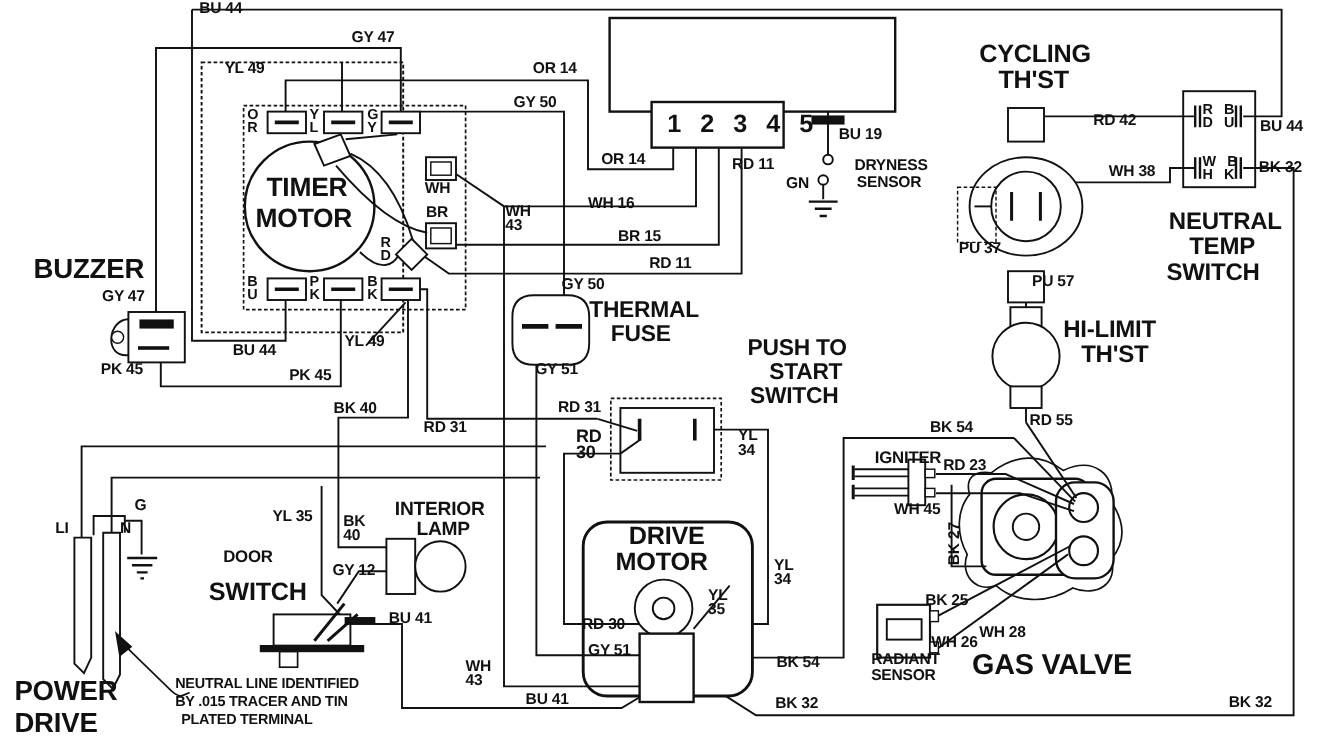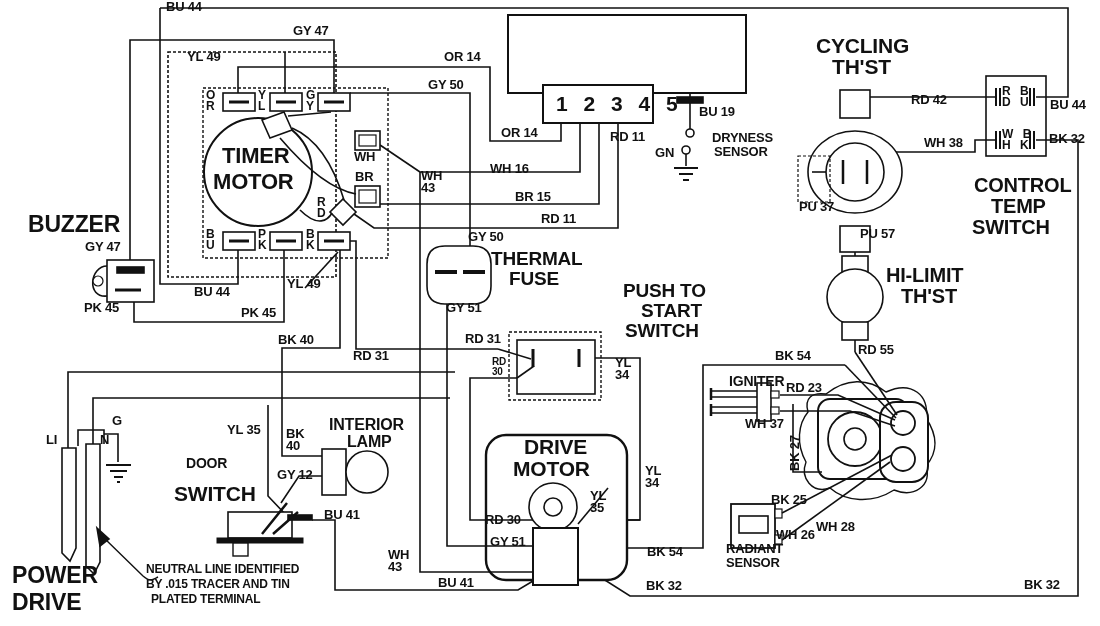--- a/index.html
+++ b/index.html
@@ -166,41 +166,42 @@
       <path d="M782,540 L890,462"></path>
     </g>
   </svg>
 
   <div id="labels">
       <div class="lbl" style="left: 556px; top: 94px; font-size: 21px; letter-spacing: 5px;">1 2 3 4 5</div>
       <div class="lbl" style="left: 816px; top: 36px; font-size: 21px;">CYCLING</div>
       <div class="lbl" style="left: 832px; top: 57px; font-size: 21px;">TH'ST</div>
       <div class="lbl" style="left: 712px; top: 132px; font-size: 13px;">DRYNESS</div>
       <div class="lbl" style="left: 714px; top: 146px; font-size: 13px;">SENSOR</div>
-      <div class="lbl" style="left: 974px; top: 176px; font-size: 20px;">CONTROL</div>
+      <div class="lbl" style="left: 974px; top: 176px; font-size: 20px;">NEUTRAL</div>
       <div class="lbl" style="left: 991px; top: 197px; font-size: 20px;">TEMP</div>
       <div class="lbl" style="left: 972px; top: 218px; font-size: 20px;">SWITCH</div>
       <div class="lbl" style="left: 886px; top: 266px; font-size: 20px;">HI-LIMIT</div>
       <div class="lbl" style="left: 901px; top: 287px; font-size: 20px;">TH'ST</div>
       <div class="lbl" style="left: 28px; top: 214px; font-size: 23px;">BUZZER</div>
       <div class="lbl" style="left: 222px; top: 146px; font-size: 22px;">TIMER</div>
       <div class="lbl" style="left: 213px; top: 172px; font-size: 22px;">MOTOR</div>
       <div class="lbl" style="left: 491px; top: 250px; font-size: 19px;">THERMAL</div>
       <div class="lbl" style="left: 509px; top: 270px; font-size: 19px;">FUSE</div>
       <div class="lbl" style="left: 623px; top: 282px; font-size: 19px;">PUSH TO</div>
       <div class="lbl" style="left: 641px; top: 302px; font-size: 19px;">START</div>
       <div class="lbl" style="left: 625px; top: 322px; font-size: 19px;">SWITCH</div>
       <div class="lbl" style="left: 524px; top: 437px; font-size: 21px;">DRIVE</div>
       <div class="lbl" style="left: 513px; top: 459px; font-size: 21px;">MOTOR</div>
       <div class="lbl" style="left: 186px; top: 457px; font-size: 14px;">DOOR</div>
       <div class="lbl" style="left: 174px; top: 484px; font-size: 21px;">SWITCH</div>
       <div class="lbl" style="left: 329px; top: 417px; font-size: 16px;">INTERIOR</div>
       <div class="lbl" style="left: 347px; top: 434px; font-size: 16px;">LAMP</div>
       <div class="lbl" style="left: 12px; top: 565px; font-size: 23px;">POWER</div>
       <div class="lbl" style="left: 12px; top: 592px; font-size: 23px;">DRIVE</div>
+      <div class="lbl" style="left: 810px; top: 544px; font-size: 24px;">GAS VALVE</div>
       <div class="lbl" style="left: 726px; top: 543px; font-size: 13px;">RADIANT</div>
       <div class="lbl" style="left: 726px; top: 557px; font-size: 13px;">SENSOR</div>
       <div class="lbl" style="left: 729px; top: 375px; font-size: 14px;">IGNITER</div>
       <div class="lbl" style="left: 166px; top: 1px; font-size: 13px;">BU 44</div>
       <div class="lbl" style="left: 293px; top: 25px; font-size: 13px;">GY 47</div>
       <div class="lbl" style="left: 187px; top: 51px; font-size: 13px;">YL 49</div>
       <div class="lbl" style="left: 444px; top: 51px; font-size: 13px;">OR 14</div>
       <div class="lbl" style="left: 428px; top: 79px; font-size: 13px;">GY 50</div>
       <div class="lbl" style="left: 501px; top: 127px; font-size: 13px;">OR 14</div>
       <div class="lbl" style="left: 490px; top: 163px; font-size: 13px;">WH 16</div>
@@ -213,36 +214,36 @@
       <div class="lbl" style="left: 655px; top: 147px; font-size: 13px;">GN</div>
       <div class="lbl" style="left: 911px; top: 94px; font-size: 13px;">RD 42</div>
       <div class="lbl" style="left: 1050px; top: 99px; font-size: 13px;">BU 44</div>
       <div class="lbl" style="left: 924px; top: 137px; font-size: 13px;">WH 38</div>
       <div class="lbl" style="left: 1049px; top: 133px; font-size: 13px;">BK 32</div>
       <div class="lbl" style="left: 799px; top: 201px; font-size: 13px;">PU 37</div>
       <div class="lbl" style="left: 860px; top: 228px; font-size: 13px;">PU 57</div>
       <div class="lbl" style="left: 858px; top: 344px; font-size: 13px;">RD 55</div>
       <div class="lbl" style="left: 775px; top: 350px; font-size: 13px;">BK 54</div>
       <div class="lbl" style="left: 786px; top: 382px; font-size: 13px;">RD 23</div>
-      <div class="lbl" style="left: 745px; top: 418px; font-size: 13px;">WH 37</div>
+      <div class="lbl" style="left: 745px; top: 418px; font-size: 13px;">WH 45</div>
       <div class="lbl" style="left: 789px; top: 471px; font-size: 13px; transform: rotate(-90deg);">BK 27</div>
       <div class="lbl" style="left: 771px; top: 494px; font-size: 13px;">BK 25</div>
       <div class="lbl" style="left: 776px; top: 529px; font-size: 13px;">WH 26</div>
       <div class="lbl" style="left: 816px; top: 521px; font-size: 13px;">WH 28</div>
       <div class="lbl" style="left: 85px; top: 241px; font-size: 13px;">GY 47</div>
       <div class="lbl" style="left: 84px; top: 302px; font-size: 13px;">PK 45</div>
       <div class="lbl" style="left: 194px; top: 286px; font-size: 13px;">BU 44</div>
       <div class="lbl" style="left: 241px; top: 307px; font-size: 13px;">PK 45</div>
       <div class="lbl" style="left: 287px; top: 278px; font-size: 13px;">YL 49</div>
       <div class="lbl" style="left: 278px; top: 334px; font-size: 13px;">BK 40</div>
       <div class="lbl" style="left: 468px; top: 231px; font-size: 13px;">GY 50</div>
       <div class="lbl" style="left: 446px; top: 302px; font-size: 13px;">GY 51</div>
       <div class="lbl" style="left: 353px; top: 350px; font-size: 13px;">RD 31</div>
       <div class="lbl" style="left: 465px; top: 333px; font-size: 13px;">RD 31</div>
-      <div class="lbl" style="left: 492px; top: 357px; font-size: 10px;">RD
+      <div class="lbl" style="left: 480px; top: 357px; font-size: 15px;">RD
 30</div>
       <div class="lbl" style="left: 615px; top: 357px; font-size: 13px;">YL
 34</div>
       <div class="lbl" style="left: 645px; top: 465px; font-size: 13px;">YL
 34</div>
       <div class="lbl" style="left: 590px; top: 490px; font-size: 13px;">YL
 35</div>
       <div class="lbl" style="left: 485px; top: 514px; font-size: 13px;">RD 30</div>
       <div class="lbl" style="left: 490px; top: 536px; font-size: 13px;">GY 51</div>
       <div class="lbl" style="left: 647px; top: 546px; font-size: 13px;">BK 54</div>

